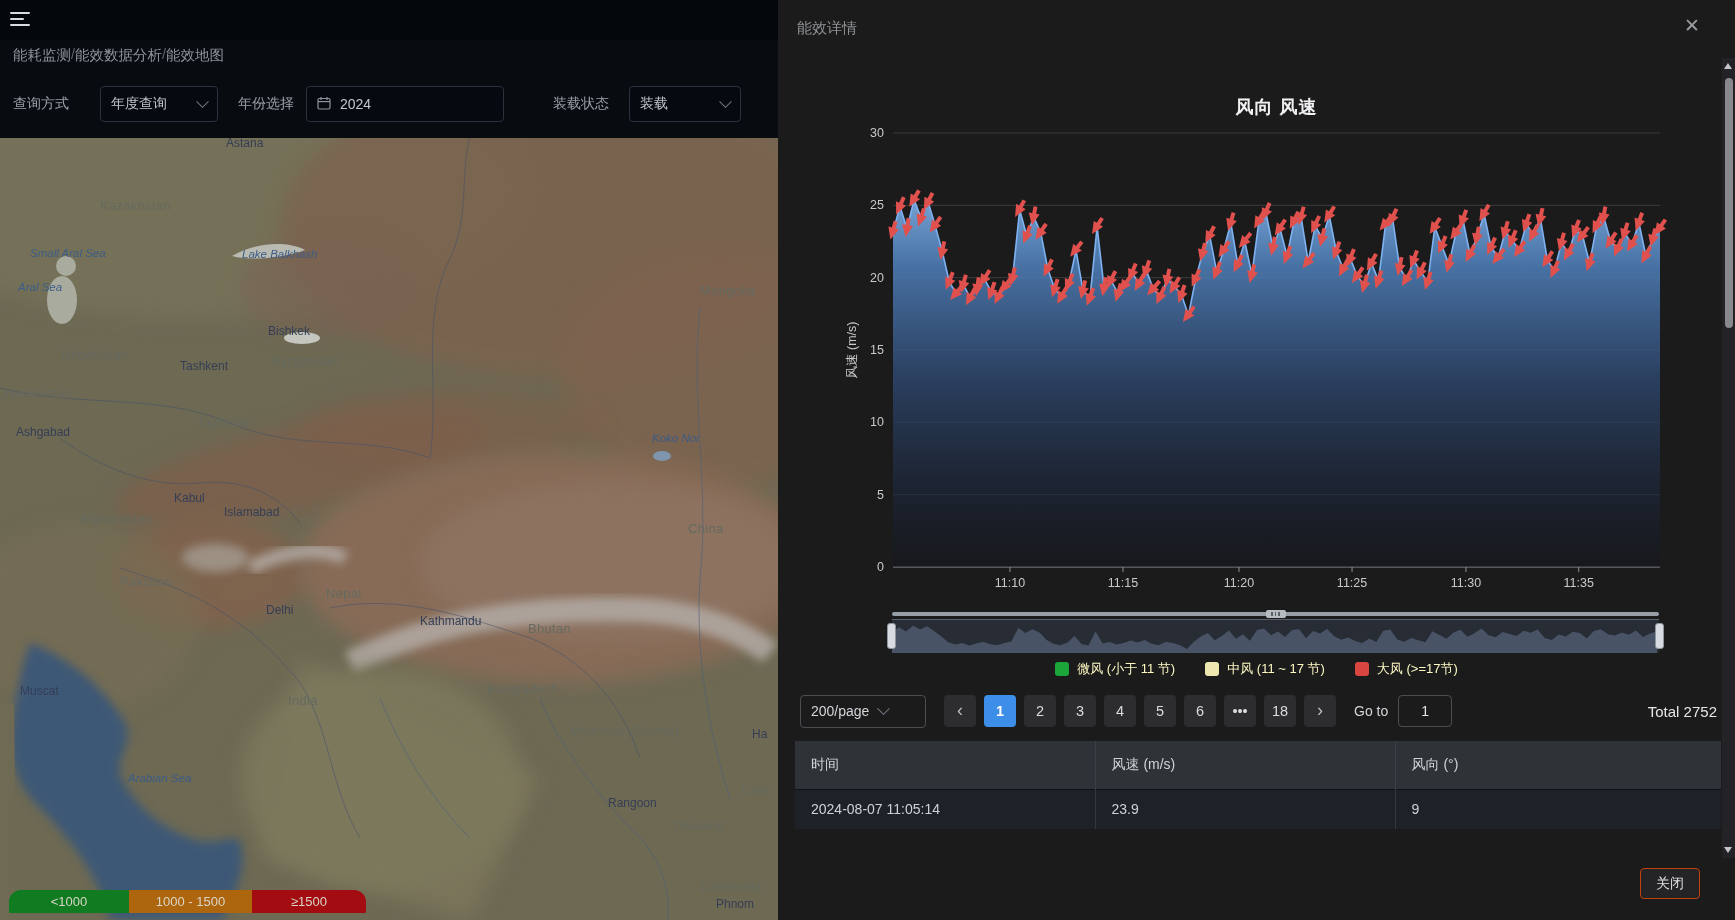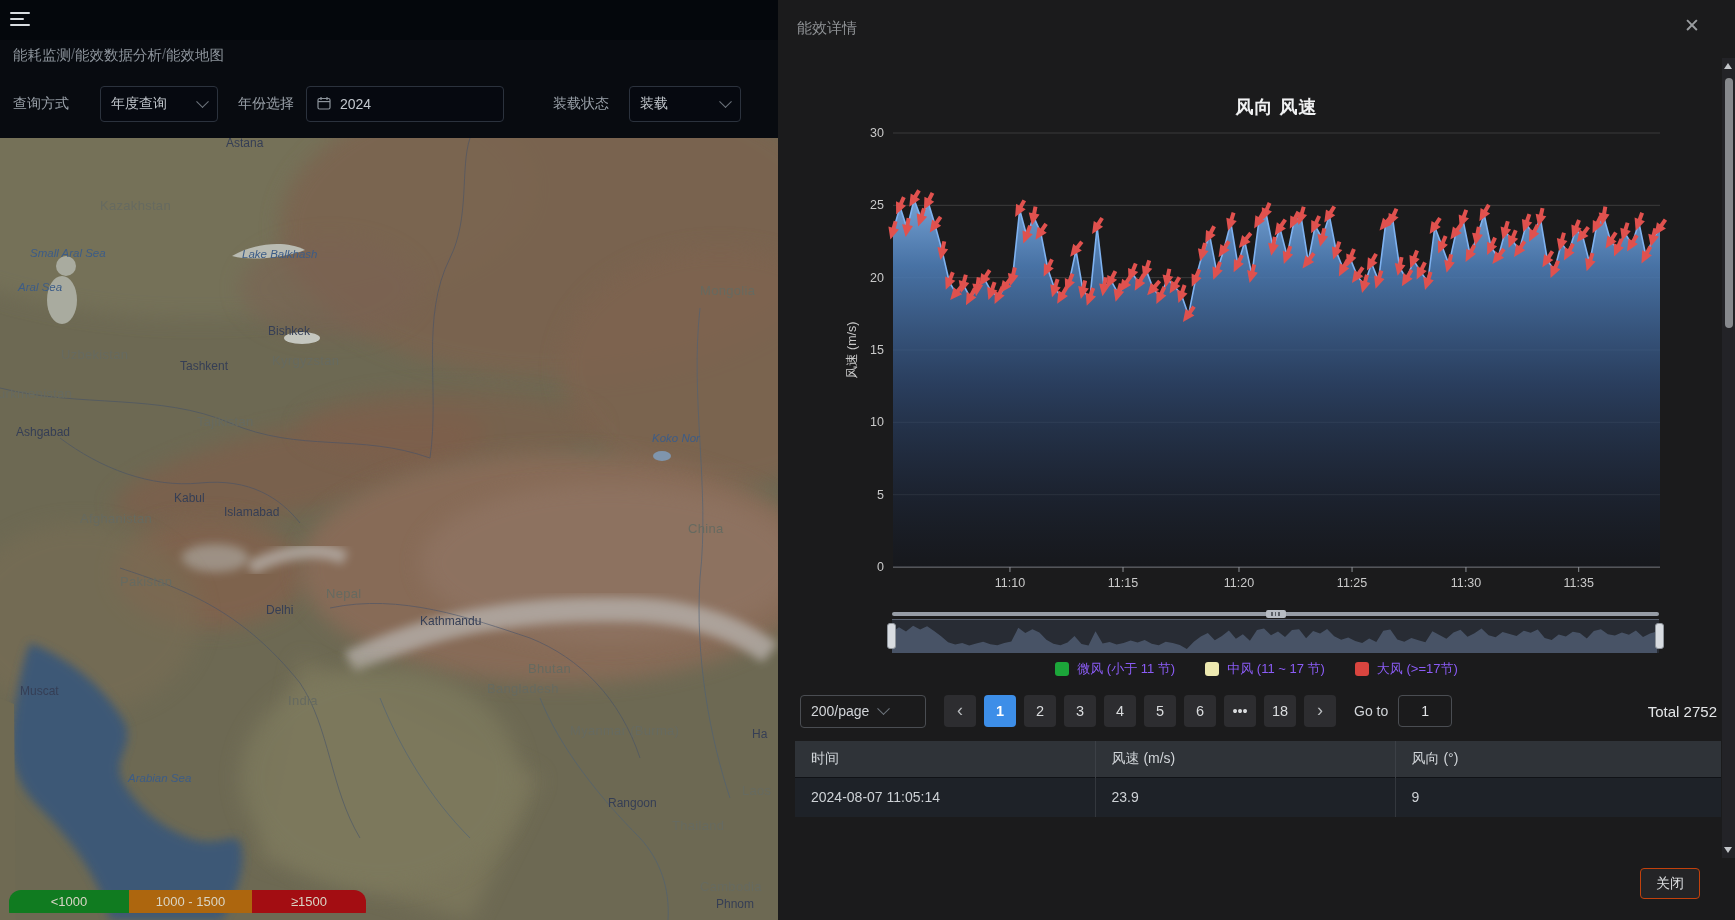--- a/index.html
+++ b/index.html
@@ -53,39 +53,39 @@
       background:#b7bcc3;display:flex;align-items:center;justify-content:center;gap:2px;cursor:ew-resize;}
   .dz-grip i{width:1.5px;height:4px;background:#5a5f66;display:block;}
   .dz-brush{position:absolute;left:0;top:7px;width:100%;height:34px;background:rgba(58,66,82,.45);
       border-top:1px solid #5a6activity270;cursor:pointer;}
   .dz-handle{position:absolute;top:11px;width:9px;height:26px;background:#d8dce1;border:1px solid #8f959c;
       border-radius:3px;cursor:ew-resize;z-index:3;}
   .dz-handle.l{left:-5px;} .dz-handle.r{right:-5px;}
 
   
   .c-legend{position:absolute;left:0;top:660px;width:957px;display:flex;justify-content:center;gap:30px;}
-  .c-legend .item{display:flex;align-items:center;gap:8px;font-size:13px;color:#8b5cf6;cursor:pointer;}
+  .c-legend .item{display:flex;align-items:center;gap:8px;font-size:13px;color:#fef9c3;cursor:pointer;}
   .c-legend .sw{width:14px;height:14px;border-radius:3px;}
 
   
   .pager{position:absolute;left:22px;top:694px;width:917px;height:34px;display:flex;align-items:center;font-size:14px;color:#d6d9dc;}
   .psize{width:126px;height:33px;border:1px solid #4a4d52;border-radius:4px;display:flex;align-items:center;
       padding:0 10px;color:#d2d5d9;cursor:pointer;background:transparent;}
   .pbtn{min-width:32px;height:32px;margin-left:8px;border-radius:4px;background:#2d2d30;color:#dadcde;
       display:flex;align-items:center;justify-content:center;cursor:pointer;font-size:14.5px;}
   .pbtn.nav{color:#b9bcbf;font-size:18px;padding-bottom:2px;}
   .pbtn.active{background:#3d8ee8;color:#fff;font-weight:bold;}
   .goto-label{margin-left:18px;color:#d2d5d9;}
   .goto-input{width:54px;height:32px;margin-left:10px;background:transparent;border:1px solid #4a4d52;
       border-radius:4px;color:#e2e4e6;text-align:center;font-size:14px;}
   .ptotal{margin-left:auto;color:#e4e6e8;font-size:15px;}
 
   
   .dtable{position:absolute;left:17px;top:741px;width:926px;border-collapse:collapse;table-layout:fixed;}
-  .dtable th{background:#2f3338;color:#d0d4d8;font-weight:normal;text-align:left;height:36px;
+  .dtable th{background:#2f3338;color:#d0d4d8;font-weight:normal;text-align:left;height:48px;
       padding:0 16px;font-size:14px;border-right:1px solid #3c4046;}
   .dtable td{background:#1e2228;color:#ced2d6;height:40px;padding:0 16px;font-size:14px;
       border-right:1px solid #33373d;border-top:1px solid #101216;}
   .dtable th:last-child,.dtable td:last-child{border-right:none;}
 
   .close-btn{position:absolute;right:35px;top:868px;height:31px;padding:0 15px;background:#242426;
       border:1px solid #c2410c;border-radius:4px;color:#dcdee0;font-size:14px;
       display:flex;align-items:center;cursor:pointer;}
 
   
@@ -194,21 +194,21 @@
     </svg>
     <div id="map-labels">
         <span class="map-label lbl-country" style="left: 100px; top: 67px;">Kazakhstan</span>
         <span class="map-label lbl-country" style="left: 61px; top: 216px;">Uzbekistan</span>
         <span class="map-label lbl-country" style="left: -2px; top: 255px;">urkmenistan</span>
         <span class="map-label lbl-country" style="left: 272px; top: 222px;">Kyrgyzstan</span>
         <span class="map-label lbl-country" style="left: 197px; top: 283px;">Tajikistan</span>
         <span class="map-label lbl-country" style="left: 80px; top: 380px;">Afghanistan</span>
         <span class="map-label lbl-country" style="left: 120px; top: 443px;">Pakistan</span>
         <span class="map-label lbl-country" style="left: 326px; top: 455px;">Nepal</span>
-        <span class="map-label lbl-country" style="left: 528px; top: 490px; margin-top: 40px;">Bhutan</span>
+        <span class="map-label lbl-country" style="left: 528px; top: 490px;">Bhutan</span>
         <span class="map-label lbl-country" style="left: 288px; top: 562px;">India</span>
         <span class="map-label lbl-country" style="left: 487px; top: 550px;">Bangladesh</span>
         <span class="map-label lbl-country" style="left: 570px; top: 592px;">Myanmar (Burma)</span>
         <span class="map-label lbl-country" style="left: 672px; top: 687px;">Thailand</span>
         <span class="map-label lbl-country" style="left: 742px; top: 652px;">Laos</span>
         <span class="map-label lbl-country" style="left: 700px; top: 748px;">Cambodia</span>
         <span class="map-label lbl-country" style="left: 700px; top: 152px;">Mongolia</span>
         <span class="map-label lbl-country" style="left: 688px; top: 390px;">China</span>
         <span class="map-label lbl-water" style="left: 30px; top: 115px;">Small Aral Sea</span>
         <span class="map-label lbl-water" style="left: 18px; top: 149px;">Aral Sea</span>

